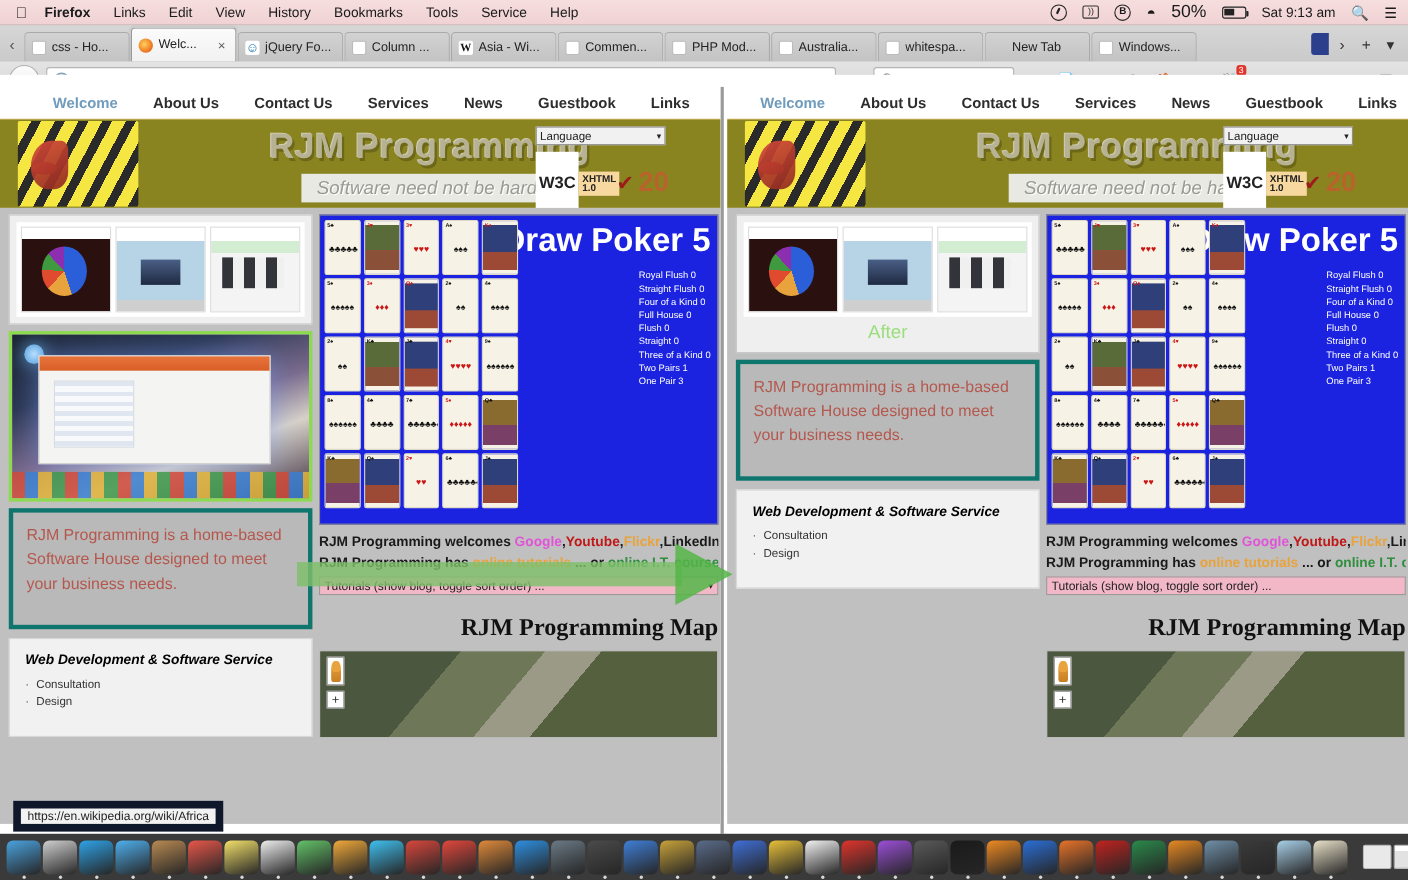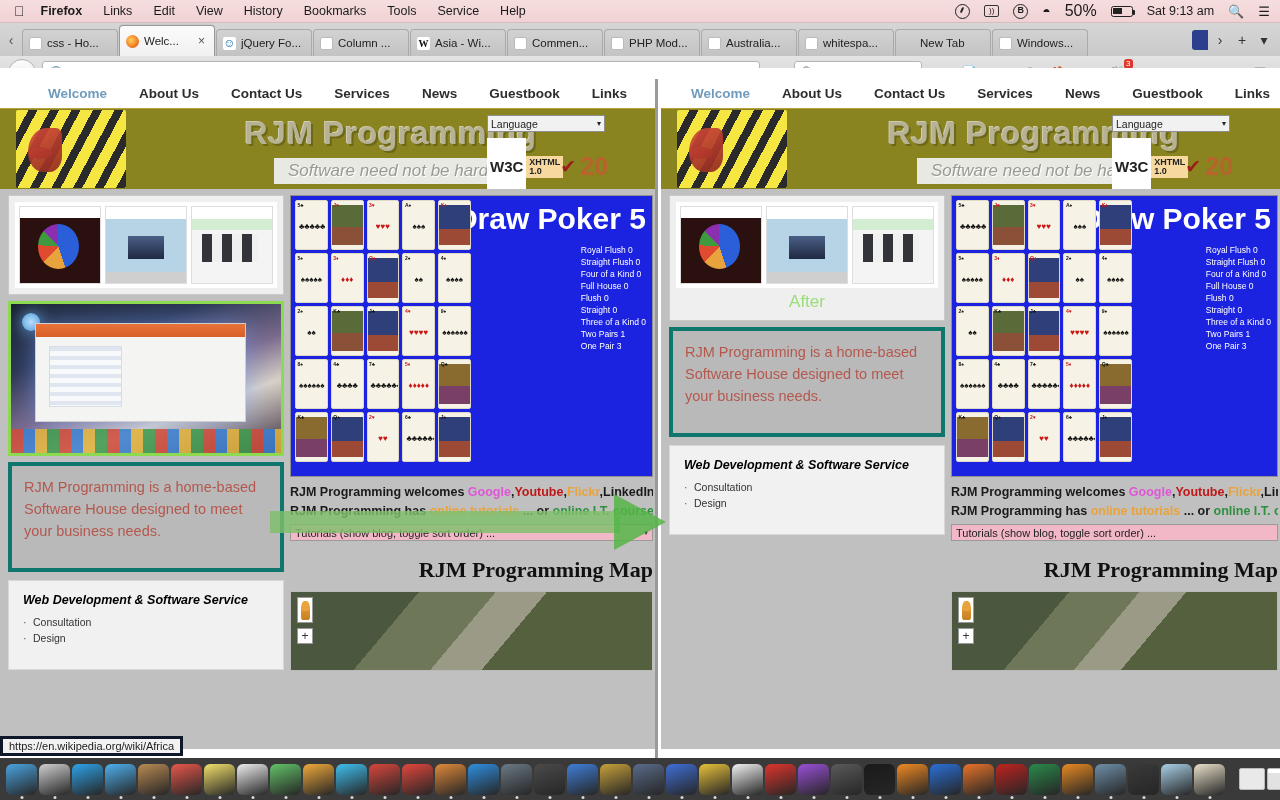--- a/index.html
+++ b/index.html
@@ -216,21 +216,21 @@
   .map{ margin-top:8px; height:80px; border:1px solid #bbb; position:relative; overflow:hidden;
     background:linear-gradient(130deg,#4c5740 0 30%,#6e7758 30% 48%,#9a9a86 48% 60%,#55603f 60% 100%);}
   .map .pegman{ position:absolute; left:6px; top:5px; width:16px;height:26px; background:#fff; border:1px solid #999;}
   .map .pegman:after{ content:""; position:absolute; left:3px; top:3px; width:9px;height:19px;
     background:radial-gradient(circle at 50% 20%,#e8a33d 0 40%,transparent 41%), linear-gradient(#e8a33d,#c87f22);
     border-radius:40% 40% 20% 20%;}
   .map .zoom{ position:absolute; left:6px; top:36px; width:16px;height:16px;background:#fff;border:1px solid #999;
     font-size:12px; text-align:center; line-height:14px; color:#333;}
 
   
-  .statusbar{ position:absolute; left:0; bottom:44px; background:#f2f2f2; border:3px solid #0f172a;
+  .statusbar{ position:absolute; left:12px; bottom:44px; background:#f2f2f2; border:7px solid #0f172a;
     font-size:11px; color:#222; padding:1px 6px; z-index:40;text-align:center;}
   .dock{ position:absolute; bottom:0; left:0; width:1280px; height:42px;
     background:#3a3a3a; display:flex; align-items:center; padding:0 6px; gap:2px; z-index:50;}
   .dicon{ width:31px; height:31px; border-radius:6px; flex:0 0 31px; position:relative;}
   .dsep{ width:1px; height:30px; background:#6a6a6a; margin:0 5px;}
   .dot{ position:absolute; bottom:-4px; left:50%; transform:translateX(-50%);
      width:3px;height:3px;border-radius:50%; background:#d8d8d8;}
   .dwin{ width:26px;height:22px;border-radius:2px; flex:0 0 26px; background:#e9e9e9; border:1px solid #bbb;}
 </style>
 </head>

